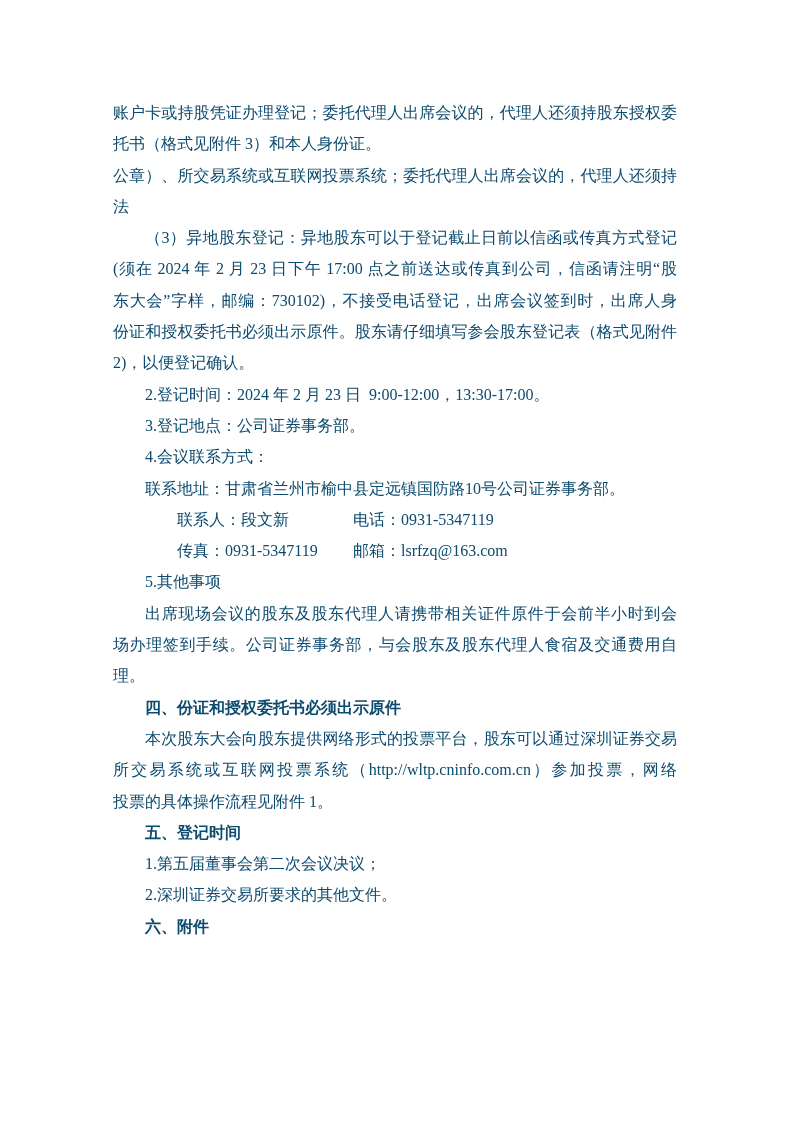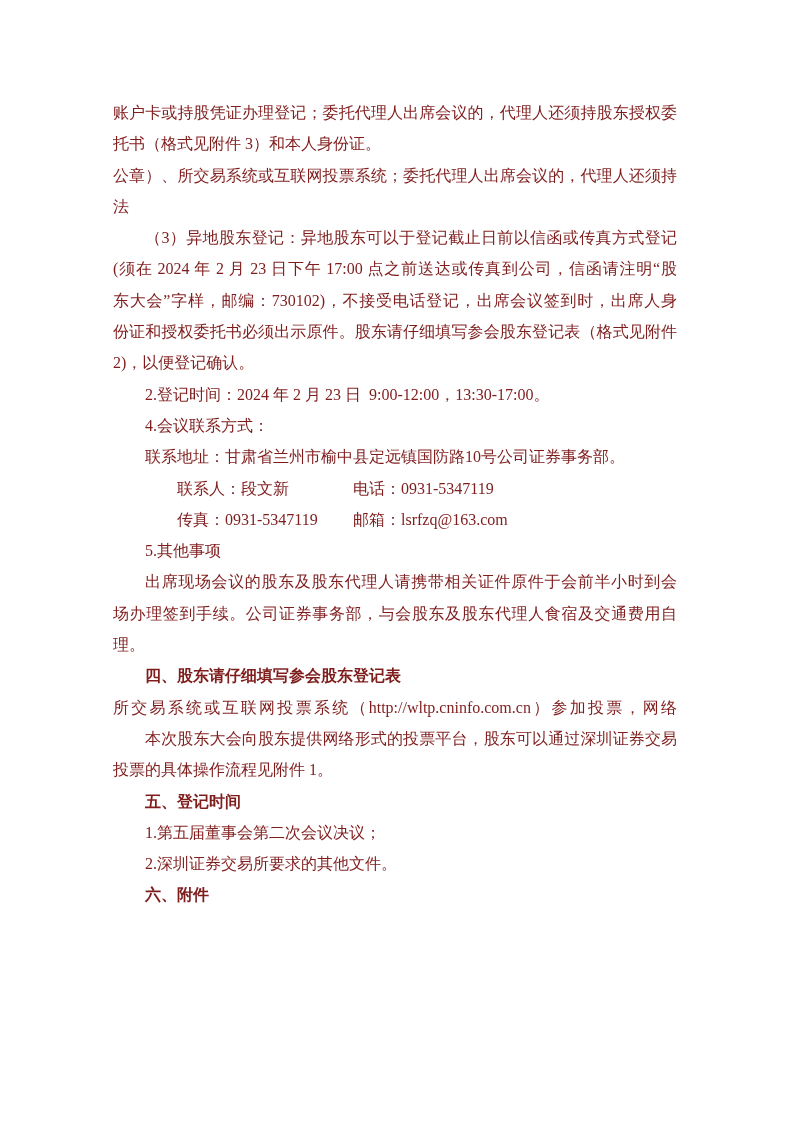--- a/index.html
+++ b/index.html
@@ -13,21 +13,21 @@
     height: 1122px;
     background: #ffffff;
     overflow: hidden;
     font-family: "Liberation Serif", "DejaVu Serif", serif;
   }
   .doc {
     position: absolute;
     left: 113px;
     top: 97px;
     width: 564px;
-    color: #7f1d1d;
+    color: #0c4a6e;
     font-size: 16px;
     line-height: 31.3px;
   }
   .line {
     white-space: pre;          
   }
   .line.justify {
     white-space: normal;
     text-align: justify;
     text-align-last: justify;  
@@ -50,30 +50,31 @@
   <div class="doc">
       <div class="line justify">账户卡或持股凭证办理登记；委托代理人出席会议的，代理人还须持股东授权委</div>
       <div class="line">托书（格式见附件 3）和本人身份证。</div>
       <div class="line justify">公章）、所交易系统或互联网投票系统；委托代理人出席会议的，代理人还须持法</div>
       <div class="line indent justify">（3）异地股东登记：异地股东可以于登记截止日前以信函或传真方式登记</div>
       <div class="line justify">(须在 2024 年 2 月 23 日下午 17:00 点之前送达或传真到公司，信函请注明“股</div>
       <div class="line justify">东大会”字样，邮编：730102)，不接受电话登记，出席会议签到时，出席人身</div>
       <div class="line justify">份证和授权委托书必须出示原件。股东请仔细填写参会股东登记表（格式见附件</div>
       <div class="line">2)，以便登记确认。</div>
       <div class="line indent">2.登记时间：2024 年 2 月 23 日  9:00-12:00，13:30-17:00。</div>
+      <div class="line indent">3.登记地点：公司证券事务部。</div>
       <div class="line indent">4.会议联系方式：</div>
       <div class="line indent">联系地址：甘肃省兰州市榆中县定远镇国防路10号公司证券事务部。</div>
       <div class="line indent"><span class="col-left">联系人：段文新</span><span>电话：0931-5347119</span></div>
       <div class="line indent"><span class="col-left">传真：0931-5347119</span><span>邮箱：lsrfzq@163.com</span></div>
       <div class="line indent">5.其他事项</div>
       <div class="line indent justify">出席现场会议的股东及股东代理人请携带相关证件原件于会前半小时到会</div>
       <div class="line justify">场办理签到手续。公司证券事务部，与会股东及股东代理人食宿及交通费用自</div>
       <div class="line">理。</div>
-      <div class="line heading indent">四、股东请仔细填写参会股东登记表</div>
+      <div class="line heading indent">四、份证和授权委托书必须出示原件</div>
+      <div class="line indent justify">本次股东大会向股东提供网络形式的投票平台，股东可以通过深圳证券交易</div>
       <div class="line justify">所交易系统或互联网投票系统（http://wltp.cninfo.com.cn）参加投票，网络</div>
-      <div class="line indent justify">本次股东大会向股东提供网络形式的投票平台，股东可以通过深圳证券交易</div>
       <div class="line">投票的具体操作流程见附件 1。</div>
       <div class="line heading indent">五、登记时间</div>
       <div class="line indent">1.第五届董事会第二次会议决议；</div>
       <div class="line indent">2.深圳证券交易所要求的其他文件。</div>
       <div class="line heading indent">六、附件</div>
     </div>
 </div>
 
 </body></html>

